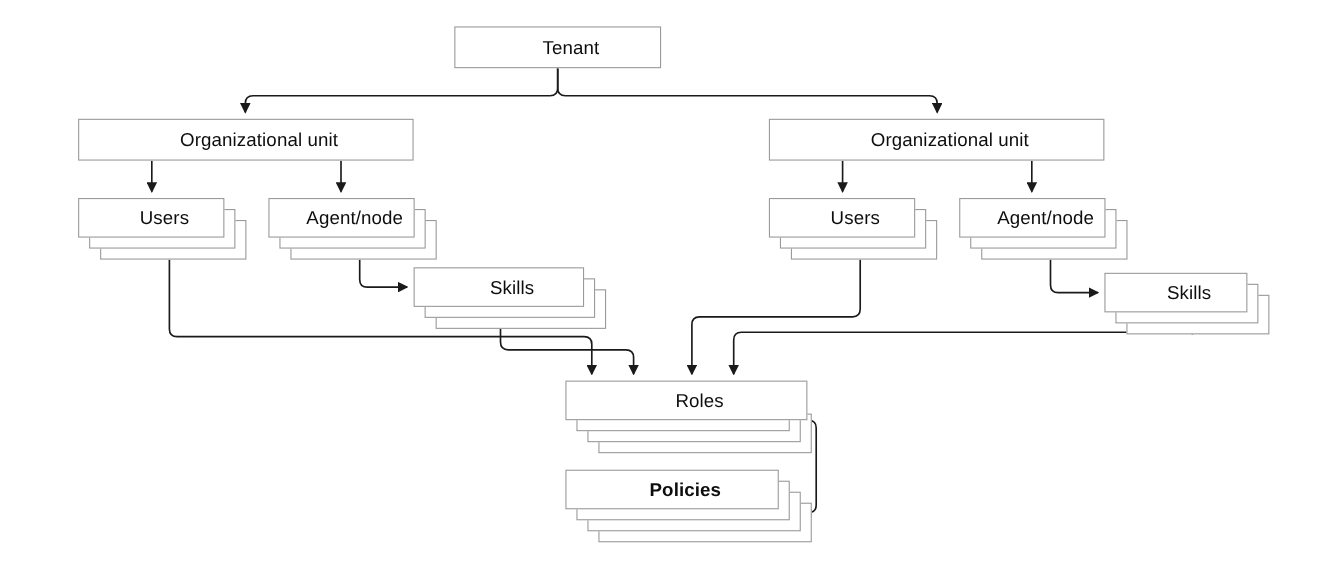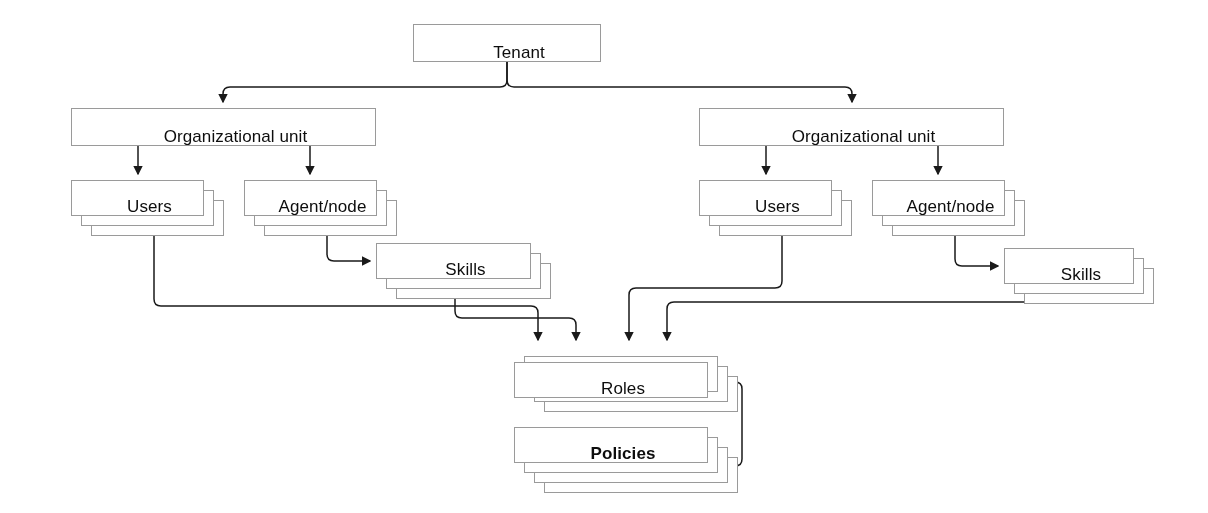--- a/index.html
+++ b/index.html
@@ -31,21 +31,21 @@
     box-sizing: border-box;
   }
   .node .card {
     position: absolute;
     box-sizing: border-box;
     background: #ffffff;
     border: 1px solid #9a9a9a;
   }
   .node .card.front {
     display: flex;
-    align-items: flex-end;
+    align-items: center;
     justify-content: center;
     padding-left: 24px;
   }
   .node .label {
     font-family: "Liberation Sans", sans-serif;
     font-size: 17px;
     color: #0d0d0d;
     line-height: 1;
     white-space: nowrap;
     letter-spacing: 0.1px;
@@ -156,21 +156,21 @@
     <div class="card" style="left:10px; top:10px; width:130px; height:36px;"></div>
     <div class="card front" style="left:0; top:0; width:130px; height:36px;">
       <span class="label">Skills</span>
     </div>
   </div>
 
   <div class="node" style="left:514px; top:346px; width:224px; height:66px;">
     <div class="card" style="left:30px; top:30px; width:194px; height:36px;"></div>
     <div class="card" style="left:20px; top:20px; width:194px; height:36px;"></div>
     <div class="card" style="left:10px; top:10px; width:194px; height:36px;"></div>
-    <div class="card front" style="left:0; top:0; width:194px; height:36px;margin-top:16px;">
+    <div class="card front" style="left:0; top:0; width:220px; height:36px;">
       <span class="label">Roles</span>
     </div>
   </div>
 
   <div class="node" style="left:514px; top:427px; width:224px; height:66px;font-weight:bold;">
     <div class="card" style="left:30px; top:30px; width:194px; height:36px;"></div>
     <div class="card" style="left:20px; top:20px; width:194px; height:36px;"></div>
     <div class="card" style="left:10px; top:10px; width:194px; height:36px;"></div>
     <div class="card front" style="left:0; top:0; width:194px; height:36px;">
       <span class="label">Policies</span>

